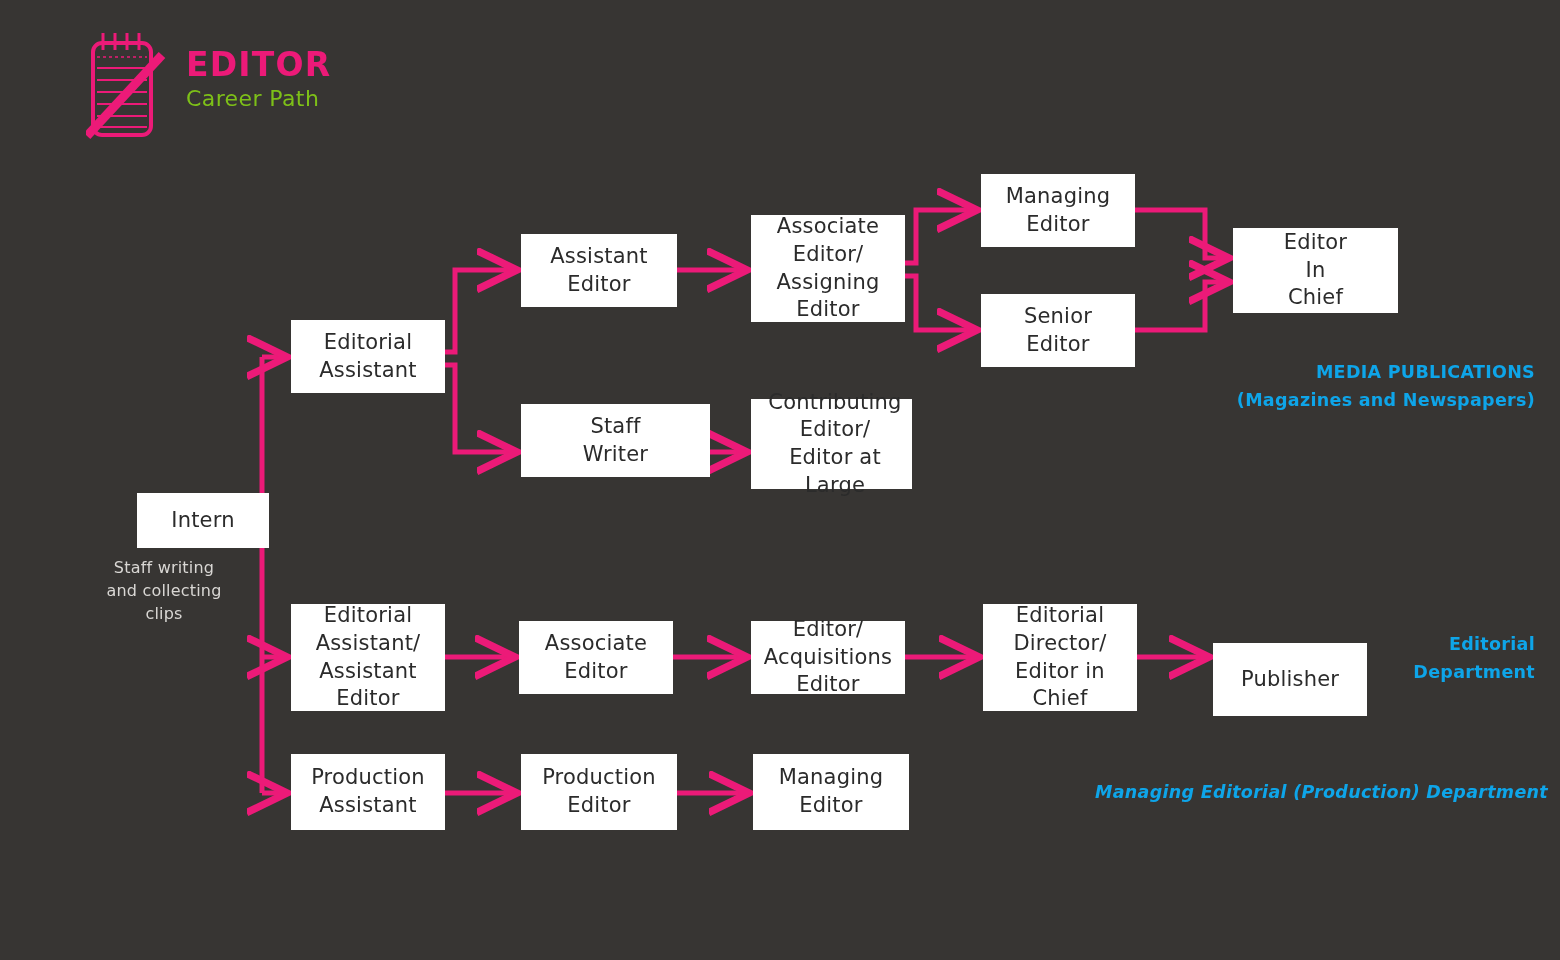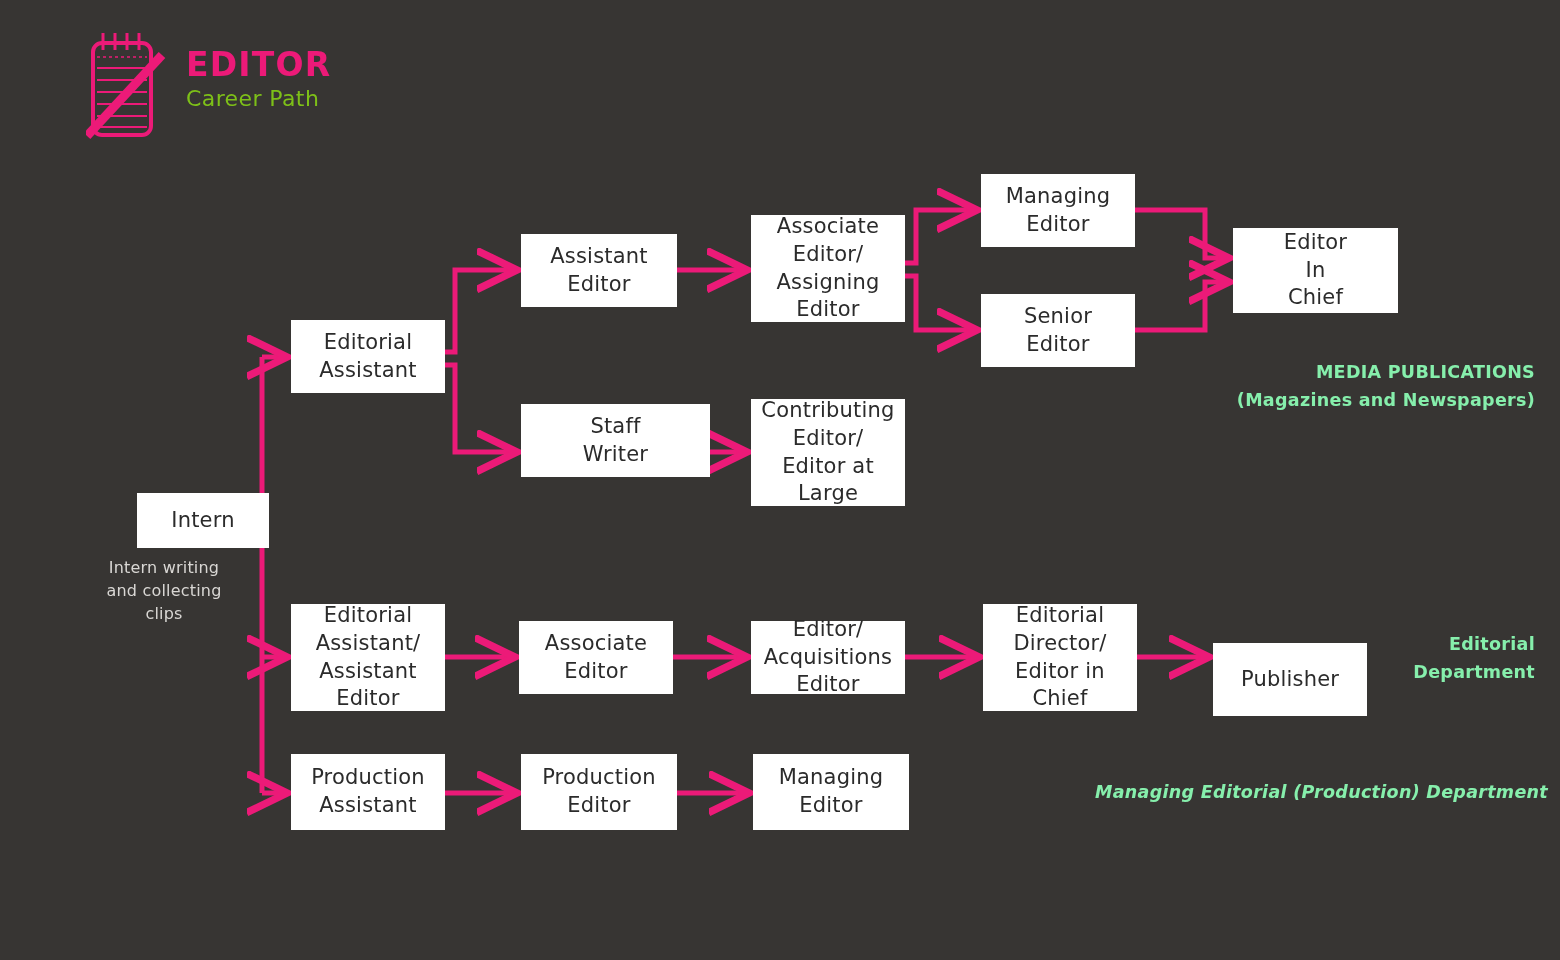--- a/index.html
+++ b/index.html
@@ -32,21 +32,21 @@
     text-align:center;font-size:21px;line-height:1.32;
     white-space:pre-line;letter-spacing:.2px;
   }
 
   
   .caption{
     position:absolute;color:#d9d7d4;font-size:16px;line-height:1.45;
     text-align:center;white-space:pre-line;letter-spacing:.2px;
   }
   .section-label{
-    position:absolute;color:#86efac;font-weight:bold;font-size:17.5px;
+    position:absolute;color:#0ea5e9;font-weight:bold;font-size:17.5px;
     line-height:1.62;text-align:right;white-space:pre-line;letter-spacing:.3px;
   }
 
   
   #wires{position:absolute;left:0;top:0;width:1560px;height:960px;pointer-events:none;}
 </style>
 </head>
 <body>
 
 <div id="stage">
@@ -124,21 +124,21 @@
 Editor</div>
   <div class="node" style="left: 981px; top: 174px; width: 154px; height: 73px;">Managing
 Editor</div>
   <div class="node" style="left: 981px; top: 294px; width: 154px; height: 73px;">Senior
 Editor</div>
   <div class="node" style="left: 1233px; top: 228px; width: 165px; height: 85px;">Editor
 In
 Chief</div>
   <div class="node" style="left: 521px; top: 404px; width: 189px; height: 73px;">Staff
 Writer</div>
-  <div class="node" style="left: 751px; top: 399px; width: 154px; height: 107px;">Contributing
+  <div class="node" style="left: 751px; top: 399px; width: 154px; height: 90px; padding-left: 7px;">Contributing
 Editor/
 Editor at
 Large</div>
   <div class="node" style="left: 291px; top: 604px; width: 154px; height: 107px;">Editorial
 Assistant/
 Assistant
 Editor</div>
   <div class="node" style="left: 519px; top: 621px; width: 154px; height: 73px;">Associate
 Editor</div>
   <div class="node" style="left: 751px; top: 621px; width: 154px; height: 73px;">Editor/
@@ -149,21 +149,21 @@
 Editor in
 Chief</div>
   <div class="node" style="left: 1213px; top: 643px; width: 154px; height: 73px;">Publisher</div>
   <div class="node" style="left: 291px; top: 754px; width: 154px; height: 76px;">Production
 Assistant</div>
   <div class="node" style="left: 521px; top: 754px; width: 156px; height: 76px;">Production
 Editor</div>
   <div class="node" style="left: 753px; top: 754px; width: 156px; height: 76px;">Managing
 Editor</div>
 
-  <div class="caption" id="intern-caption" style="left: 64px; top: 556px; width: 200px;">Intern writing
+  <div class="caption" id="intern-caption" style="left: 64px; top: 556px; width: 200px;">Staff writing
 and collecting
 clips</div>
 
   <div class="section-label" style="left: 1020px; top: 358px; width: 515px;">MEDIA PUBLICATIONS
 (Magazines and Newspapers)</div>
   <div class="section-label" style="left: 1020px; top: 630px; width: 515px;">Editorial
 Department</div>
   <div class="section-label" style="left: 1033px; top: 778px; width: 515px; font-style: italic;">Managing Editorial (Production) Department</div>
 
 </div>

